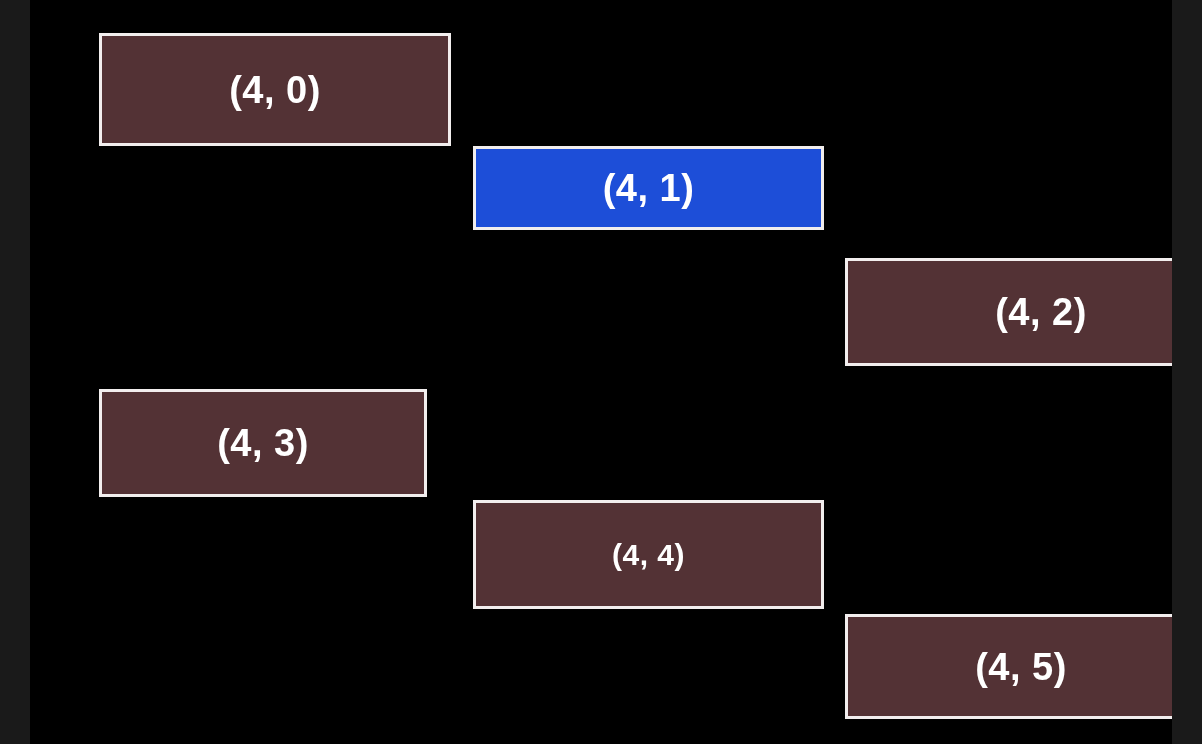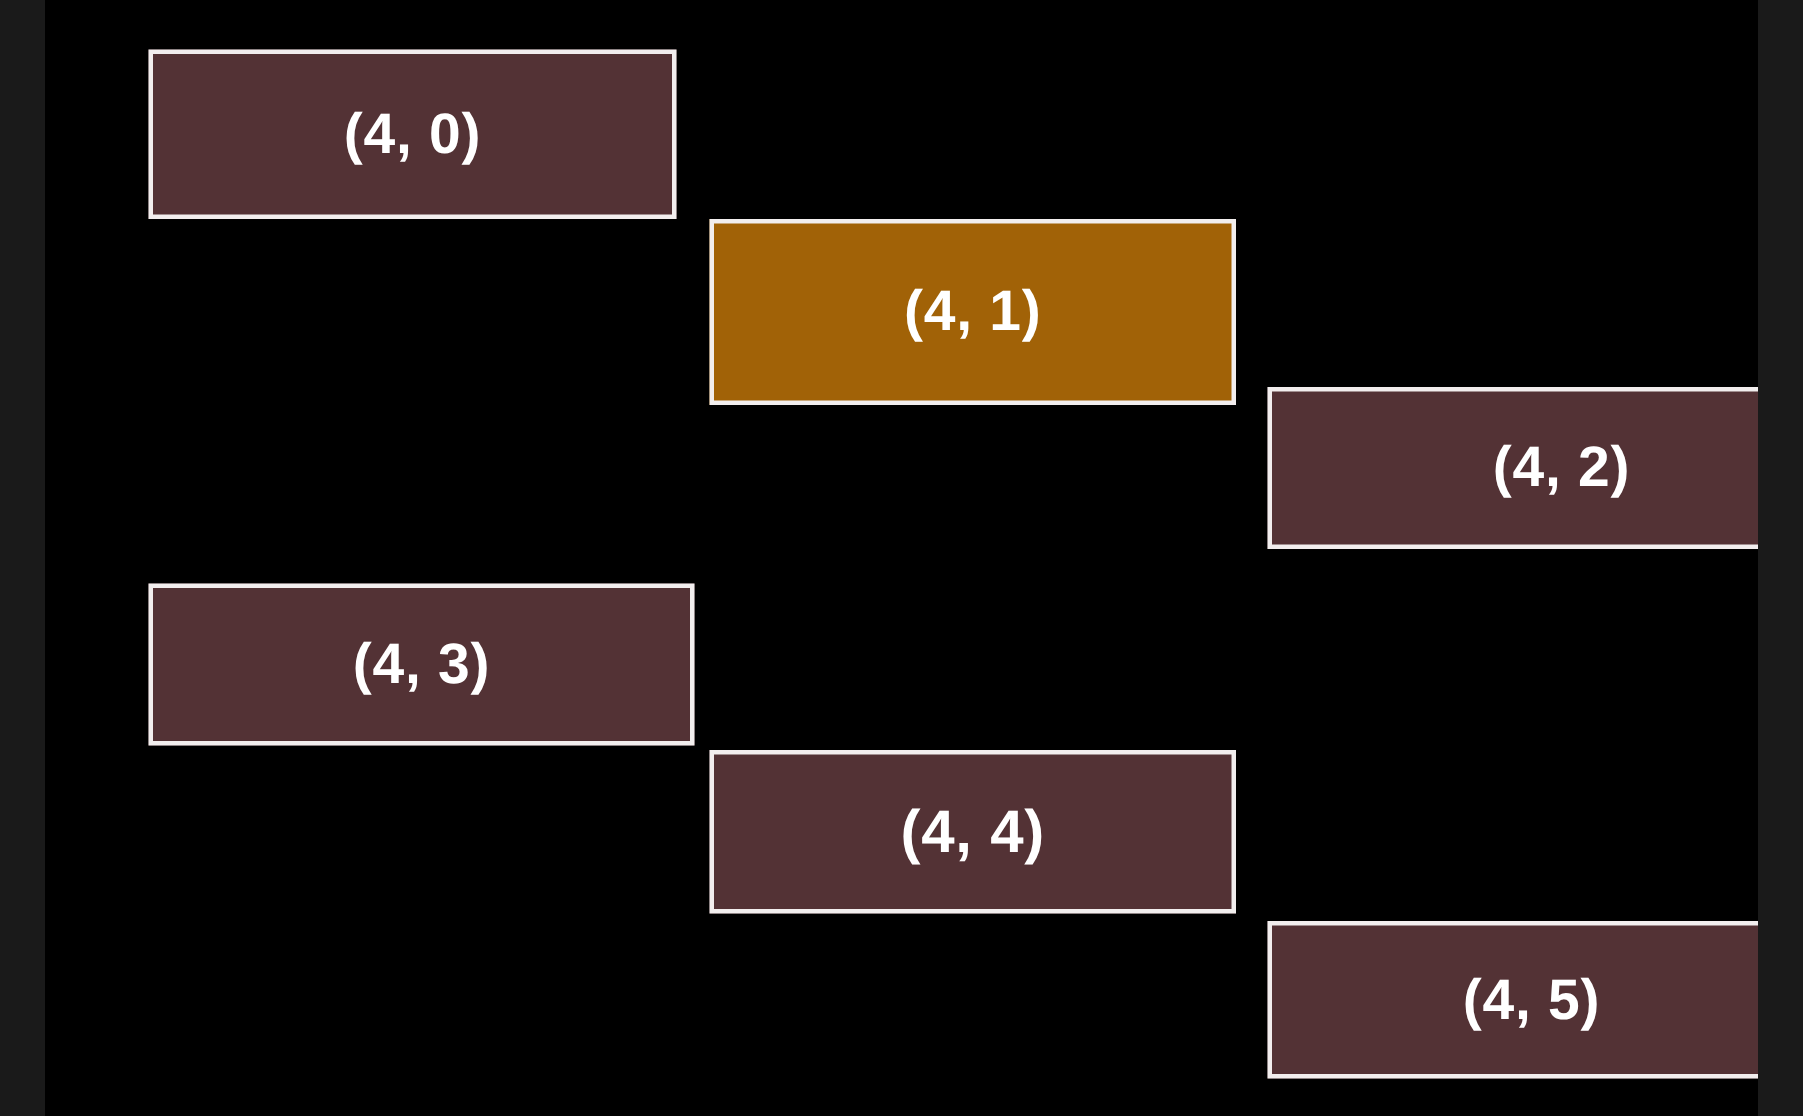--- a/index.html
+++ b/index.html
@@ -57,33 +57,33 @@
 </head>
 <body>
 
 <div id="app" style="width: 1202px; height: 744px; background: rgb(26, 26, 26);">
   <div id="canvas" style="left: 30px; top: 0px; width: 1142px; height: 744px; background: rgb(0, 0, 0);">
 
     <div class="node-box" style="left: 29px; top: 33px; width: 352px; height: 113px; background: rgb(83, 50, 53); border-color: rgb(242, 238, 238); border-width: 3px; color: rgb(255, 255, 255); font-size: 38px;">
       <span class="node-label">(4, 0)</span>
     </div>
 
-    <div class="node-box" style="left: 403px; top: 146px; width: 351px; height: 124px; background: #a16207; border-color: rgb(242, 238, 238); border-width: 3px; color: rgb(255, 255, 255); font-size: 38px;">
+    <div class="node-box" style="left: 403px; top: 146px; width: 351px; height: 84px; background: #1d4ed8; border-color: rgb(242, 238, 238); border-width: 3px; color: rgb(255, 255, 255); font-size: 38px;">
       <span class="node-label">(4, 1)</span>
     </div>
 
     <div class="node-box" style="left: 775px; top: 258px; width: 392px; height: 108px; background: rgb(83, 50, 53); border-color: rgb(242, 238, 238); border-width: 3px; color: rgb(255, 255, 255); font-size: 38px;">
       <span class="node-label">(4, 2)</span>
     </div>
 
-    <div class="node-box" style="left: 29px; top: 389px; width: 364px; height: 108px; background: rgb(83, 50, 53); border-color: rgb(242, 238, 238); border-width: 3px; color: rgb(255, 255, 255); font-size: 38px;">
+    <div class="node-box" style="left: 29px; top: 389px; width: 328px; height: 108px; background: rgb(83, 50, 53); border-color: rgb(242, 238, 238); border-width: 3px; color: rgb(255, 255, 255); font-size: 38px;">
       <span class="node-label">(4, 3)</span>
     </div>
 
-    <div class="node-box" style="left: 403px; top: 500px; width: 351px; height: 109px; background: rgb(83, 50, 53); border-color: rgb(242, 238, 238); border-width: 3px; color: rgb(255, 255, 255); font-size: 40px;">
+    <div class="node-box" style="left: 403px; top: 500px; width: 351px; height: 109px; background: rgb(83, 50, 53); border-color: rgb(242, 238, 238); border-width: 3px; color: rgb(255, 255, 255); font-size: 30px;">
       <span class="node-label">(4, 4)</span>
     </div>
 
     <div class="node-box" style="left: 775px; top: 614px; width: 352px; height: 105px; background: rgb(83, 50, 53); border-color: rgb(242, 238, 238); border-width: 3px; color: rgb(255, 255, 255); font-size: 38px; align-items: center;">
       <span class="node-label">(4, 5)</span>
     </div>
 
   </div>
 </div>
 

